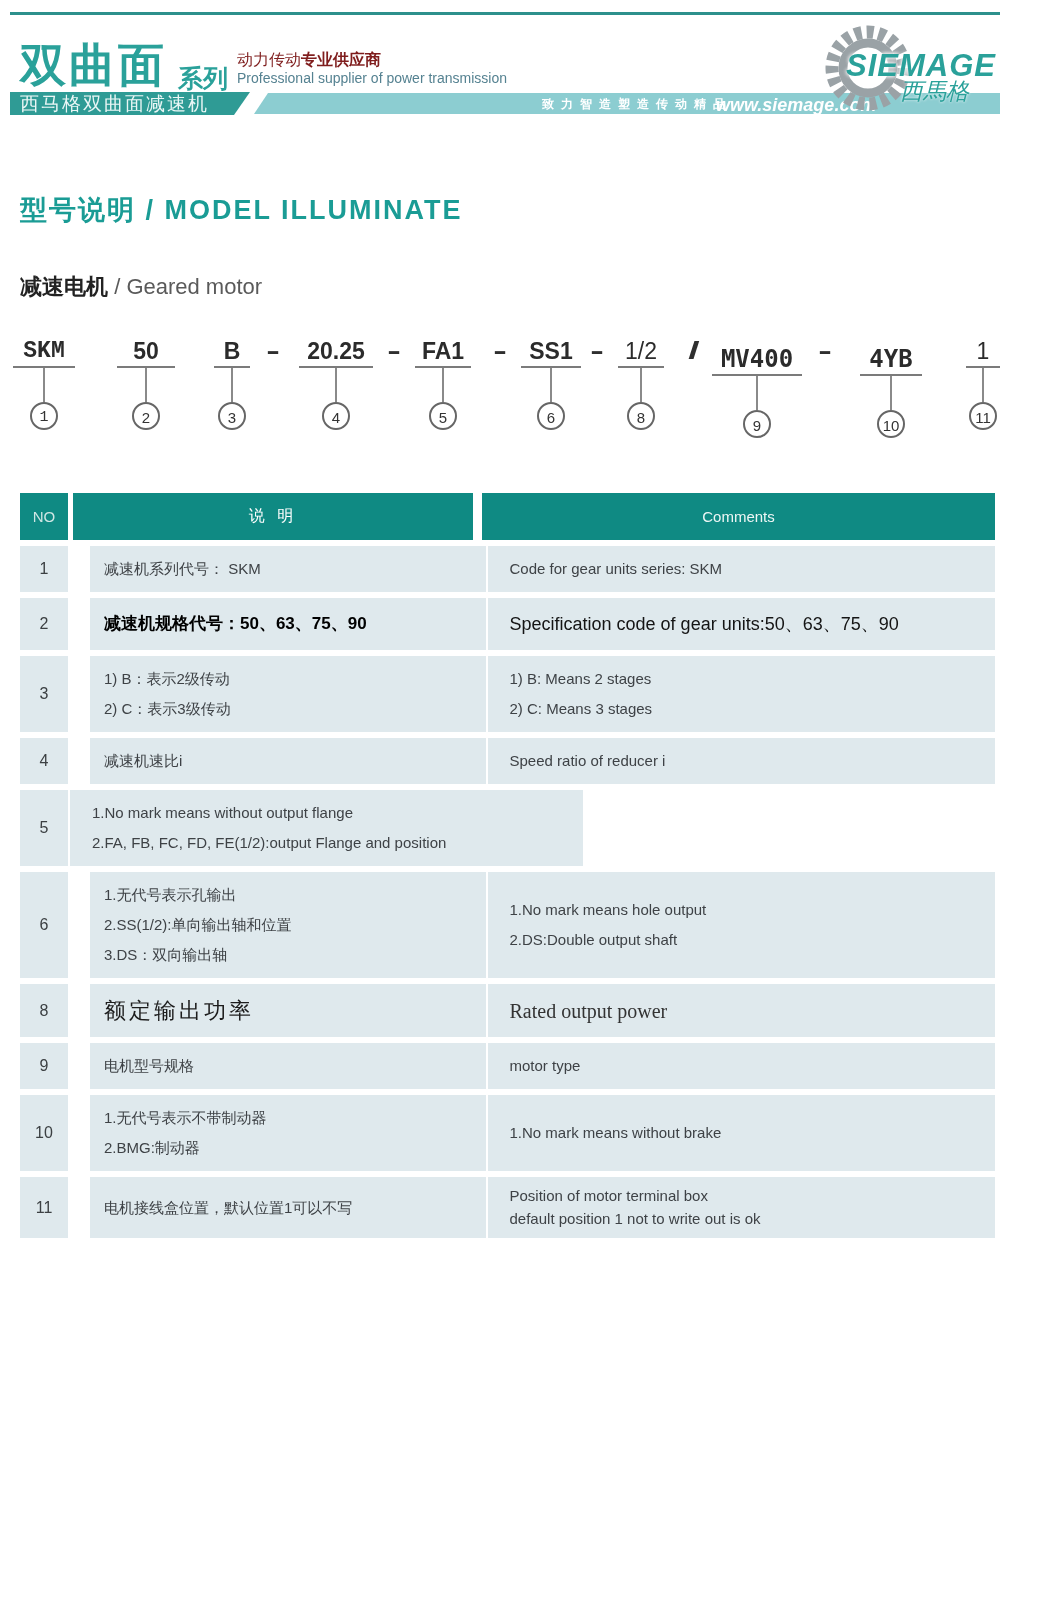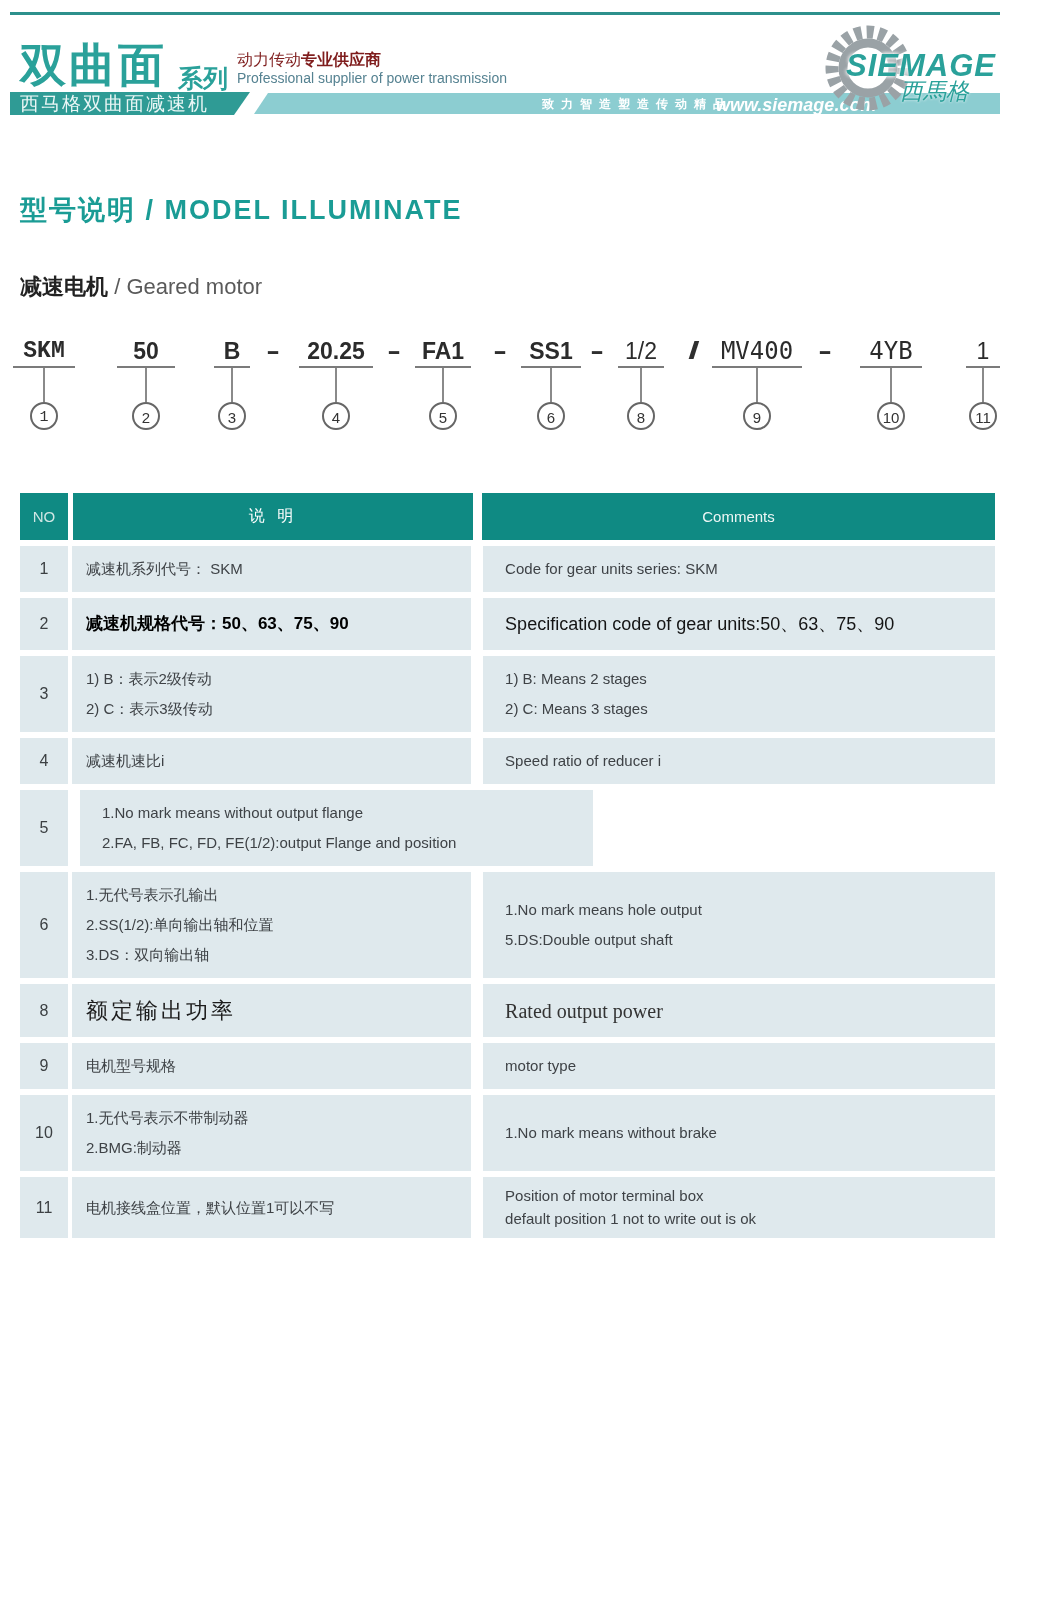--- a/index.html
+++ b/index.html
@@ -31,42 +31,42 @@
   .sub-title{position:absolute;left:20px;top:272px;font-size:22px;}
   .sub-title .zh{font-weight:700;color:#222;}
   .sub-title .rest{color:#5a5a5a;}
 
   
   .code-diagram{position:absolute;left:0;top:338px;width:1040px;height:110px;}
   .code-seg{position:absolute;top:0;text-align:center;}
   .code-label{height:26px;font-size:23px;color:#2b2b2b;line-height:26px;white-space:nowrap;}
   .f-bold .code-label{font-weight:700;}
   .f-plain .code-label{font-weight:400;}
-  .f-mono .code-label{font-family:"DejaVu Sans Mono",monospace;font-weight:400;font-size:24px;}
+  .f-mono .code-label{font-family:"DejaVu Sans Mono",monospace;font-weight:700;font-size:24px;margin-top:8px;}
   .code-underline{height:2px;background:#7b7b7b;margin-top:2px;}
   .code-stem{width:2px;height:34px;background:#8a8a8a;margin:0 auto;}
   .code-circle{width:28px;height:28px;border:2px solid #666;border-radius:50%;margin:0 auto;
                font-size:15px;color:#333;line-height:28px;text-align:center;background:#fff;box-sizing:border-box;}
   .code-sep{position:absolute;top:0;transform:translateX(-50%) scaleX(1.7);display:inline-block;
             font-size:24px;font-weight:800;color:#2f2f2f;line-height:26px;}
 
   
   .spec-table{position:absolute;left:20px;top:493px;width:975px;}
   .t-header{display:flex;margin-bottom:6px;height:47px;}
   .h-no{width:48px;background:#0f8a83;color:#cfe6e4;font-size:15px;display:flex;align-items:center;justify-content:center;}
   .h-desc{width:400px;margin-left:5px;background:#0f8a83;color:#ffffff;font-size:16px;letter-spacing:4px;
           display:flex;align-items:center;justify-content:center;}
   .h-com{width:513px;margin-left:9px;background:#0f8a83;color:#edf6f5;font-size:15px;
          display:flex;align-items:center;justify-content:center;}
   .t-row{display:flex;margin-bottom:6px;}
   .c-no{width:48px;background:#dfe9ed;display:flex;align-items:center;justify-content:center;
         font-size:16px;color:#3c4043;flex-shrink:0;}
-  .c-desc{width:400px;margin-left:4px;background:#dfe9ed;padding:8px 0 8px 14px;box-sizing:border-box;
+  .c-desc{width:400px;margin-left:22px;background:#dfe9ed;padding:8px 0 8px 14px;box-sizing:border-box;
           display:flex;flex-direction:column;justify-content:center;}
-  .c-com{width:513px;margin-left:12px;background:#dfe9ed;padding:8px 16px 8px 22px;box-sizing:border-box;
+  .c-com{width:513px;margin-left:2px;background:#dfe9ed;padding:8px 16px 8px 22px;box-sizing:border-box;
          display:flex;flex-direction:column;justify-content:center;}
   .line-zh,.line-en{font-size:15px;color:#3e4246;line-height:2.0;white-space:nowrap;}
   .t-row.emph .line-zh{font-size:17px;font-weight:700;color:#000;}
   .t-row.emph .line-en{font-size:18px;color:#141414;}
   .t-row.serif .line-zh{font-family:"Liberation Serif",serif;font-size:22px;letter-spacing:3px;color:#1c1c1c;line-height:1.7;}
   .t-row.serif .line-en{font-family:"Liberation Serif",serif;font-size:20px;color:#333;line-height:1.7;}
   .t-row.tight .line-en{line-height:1.5;}
   .t-row .c-no,.t-row .c-desc,.t-row .c-com{min-height:46px;}
 
   .page-footer{position:absolute;left:20px;top:1534px;font-size:16px;color:#111;}
@@ -235,21 +235,21 @@
         </div>
         <div class="t-row normal">
           <div class="c-no">6</div>
           <div class="c-desc">
             <div class="line-zh">1.无代号表示孔输出</div>
             <div class="line-zh">2.SS(1/2):单向输出轴和位置</div>
             <div class="line-zh">3.DS：双向输出轴</div>
           </div>
           <div class="c-com">
             <div class="line-en">1.No mark means hole output</div>
-            <div class="line-en">5.DS:Double output shaft</div>
+            <div class="line-en">2.DS:Double output shaft</div>
           </div>
         </div>
         <div class="t-row serif">
           <div class="c-no">8</div>
           <div class="c-desc">
             <div class="line-zh">额定输出功率</div>
           </div>
           <div class="c-com">
             <div class="line-en">Rated output power</div>
           </div>

